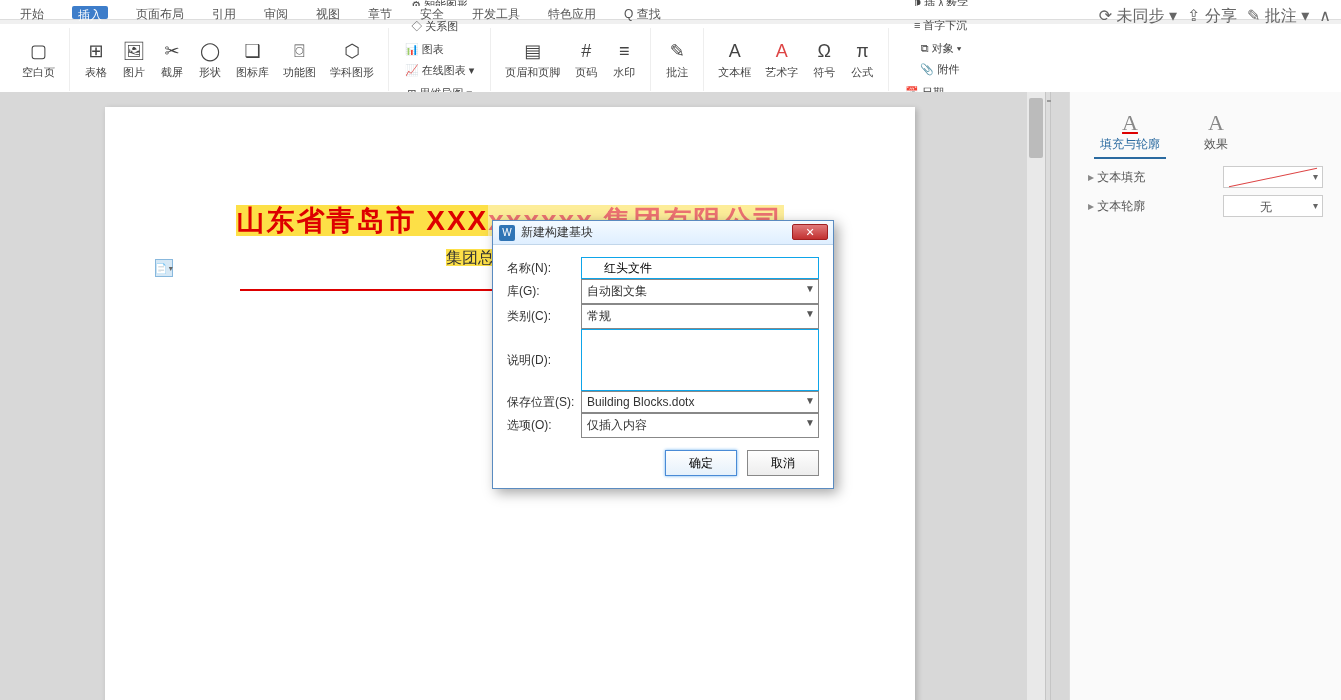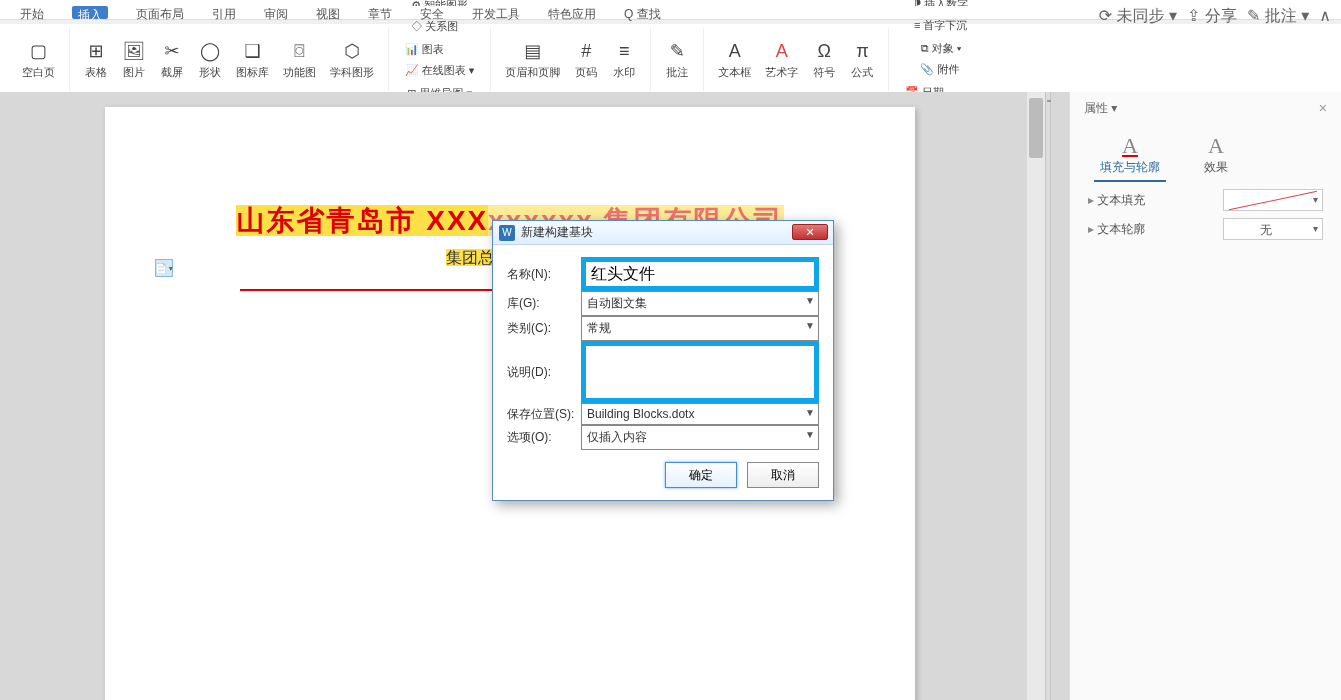--- a/index.html
+++ b/index.html
@@ -54,21 +54,21 @@
 .swatch .caret { position: absolute; right: 4px; top: 4px; font-size: 10px; color: #666; }
 
 
 .dialog { position: absolute; left: 492px; top: 220px; width: 342px; background: #fff; border: 1px solid #5a8bc0; box-shadow: 4px 4px 12px rgba(0,0,0,0.35); z-index: 100; }
 .dlg-title { height: 24px; background: linear-gradient(#f4faff,#dfefff); display: flex; align-items: center; padding: 0 6px; font-size: 12px; color: #333; border-bottom:1px solid #c1d6ea; }
 .dlg-title .w { width: 16px; height: 16px; background: #2f74b5; color: #fff; display: flex; align-items: center; justify-content: center; font-size: 10px; margin-right: 6px; border-radius:2px;}
 .dlg-close { position: absolute; right: 5px; top: 3px; width: 36px; height: 16px; background: linear-gradient(#e07a7a,#c23030); color: #fff; display: flex; align-items: center; justify-content: center; font-size: 11px; border-radius: 2px; cursor: pointer; border:1px solid #a02020;}
 .dlg-body { padding: 12px 14px; }
 .dlg-row { display: flex; align-items: center; margin-bottom: 0; font-size: 12px; color: #333; }
 .dlg-row label { width: 74px; }
-.dlg-row input[type=text], .dlg-row textarea { flex: 1; border: 5px solid #0ea5e9; padding: 3px 5px; font-size: 16px; }
+.dlg-row input[type=text], .dlg-row textarea { flex: 1; border: 1px solid #0ea5e9; padding: 3px 22px; font-size: 12px; }
 .dlg-row textarea { height: 62px; resize: none; }
 .combo { flex: 1; border: 1px solid #888; padding: 3px 5px; font-size: 12px; background: #fff; position: relative; cursor: pointer; }
 .combo .caret { position: absolute; right: 3px; top: 3px; color: #555; font-size: 10px; }
 .dlg-btns { display: flex; justify-content: flex-end; gap: 10px; margin-top: 12px; }
 .dlg-btn { width: 72px; height: 26px; border: 1px solid #888; background: linear-gradient(#fefefe,#ededed); font-size: 12px; cursor: pointer; }
 .dlg-btn.primary { border: 1px solid #4a8bd6; box-shadow: 0 0 3px #6ab0f0; background: linear-gradient(#fefefe,#e6f1fb); }
 </style>
 </head>
 <body>
 
@@ -218,24 +218,20 @@
   </div>
   <div class="splitter">
       <div class="splitter-dot"></div>
     </div>
   <div class="vscroll" style="right:24px">
       <div class="thumb"></div>
     </div>
 </div>
 
 <div class="right-panel">
-  <div class="hdr">
-    <span>属性 ▾</span>
-    <span class="close">×</span>
-  </div>
   <div class="prop-tabs">
     <div class="prop-tab active">
         <span class="a-ico">A</span>
         <span>填充与轮廓</span>
       </div>
     <div class="prop-tab">
         <span class="a-ico" style="text-decoration:none">A</span>
         <span>效果</span>
       </div>
   </div>

